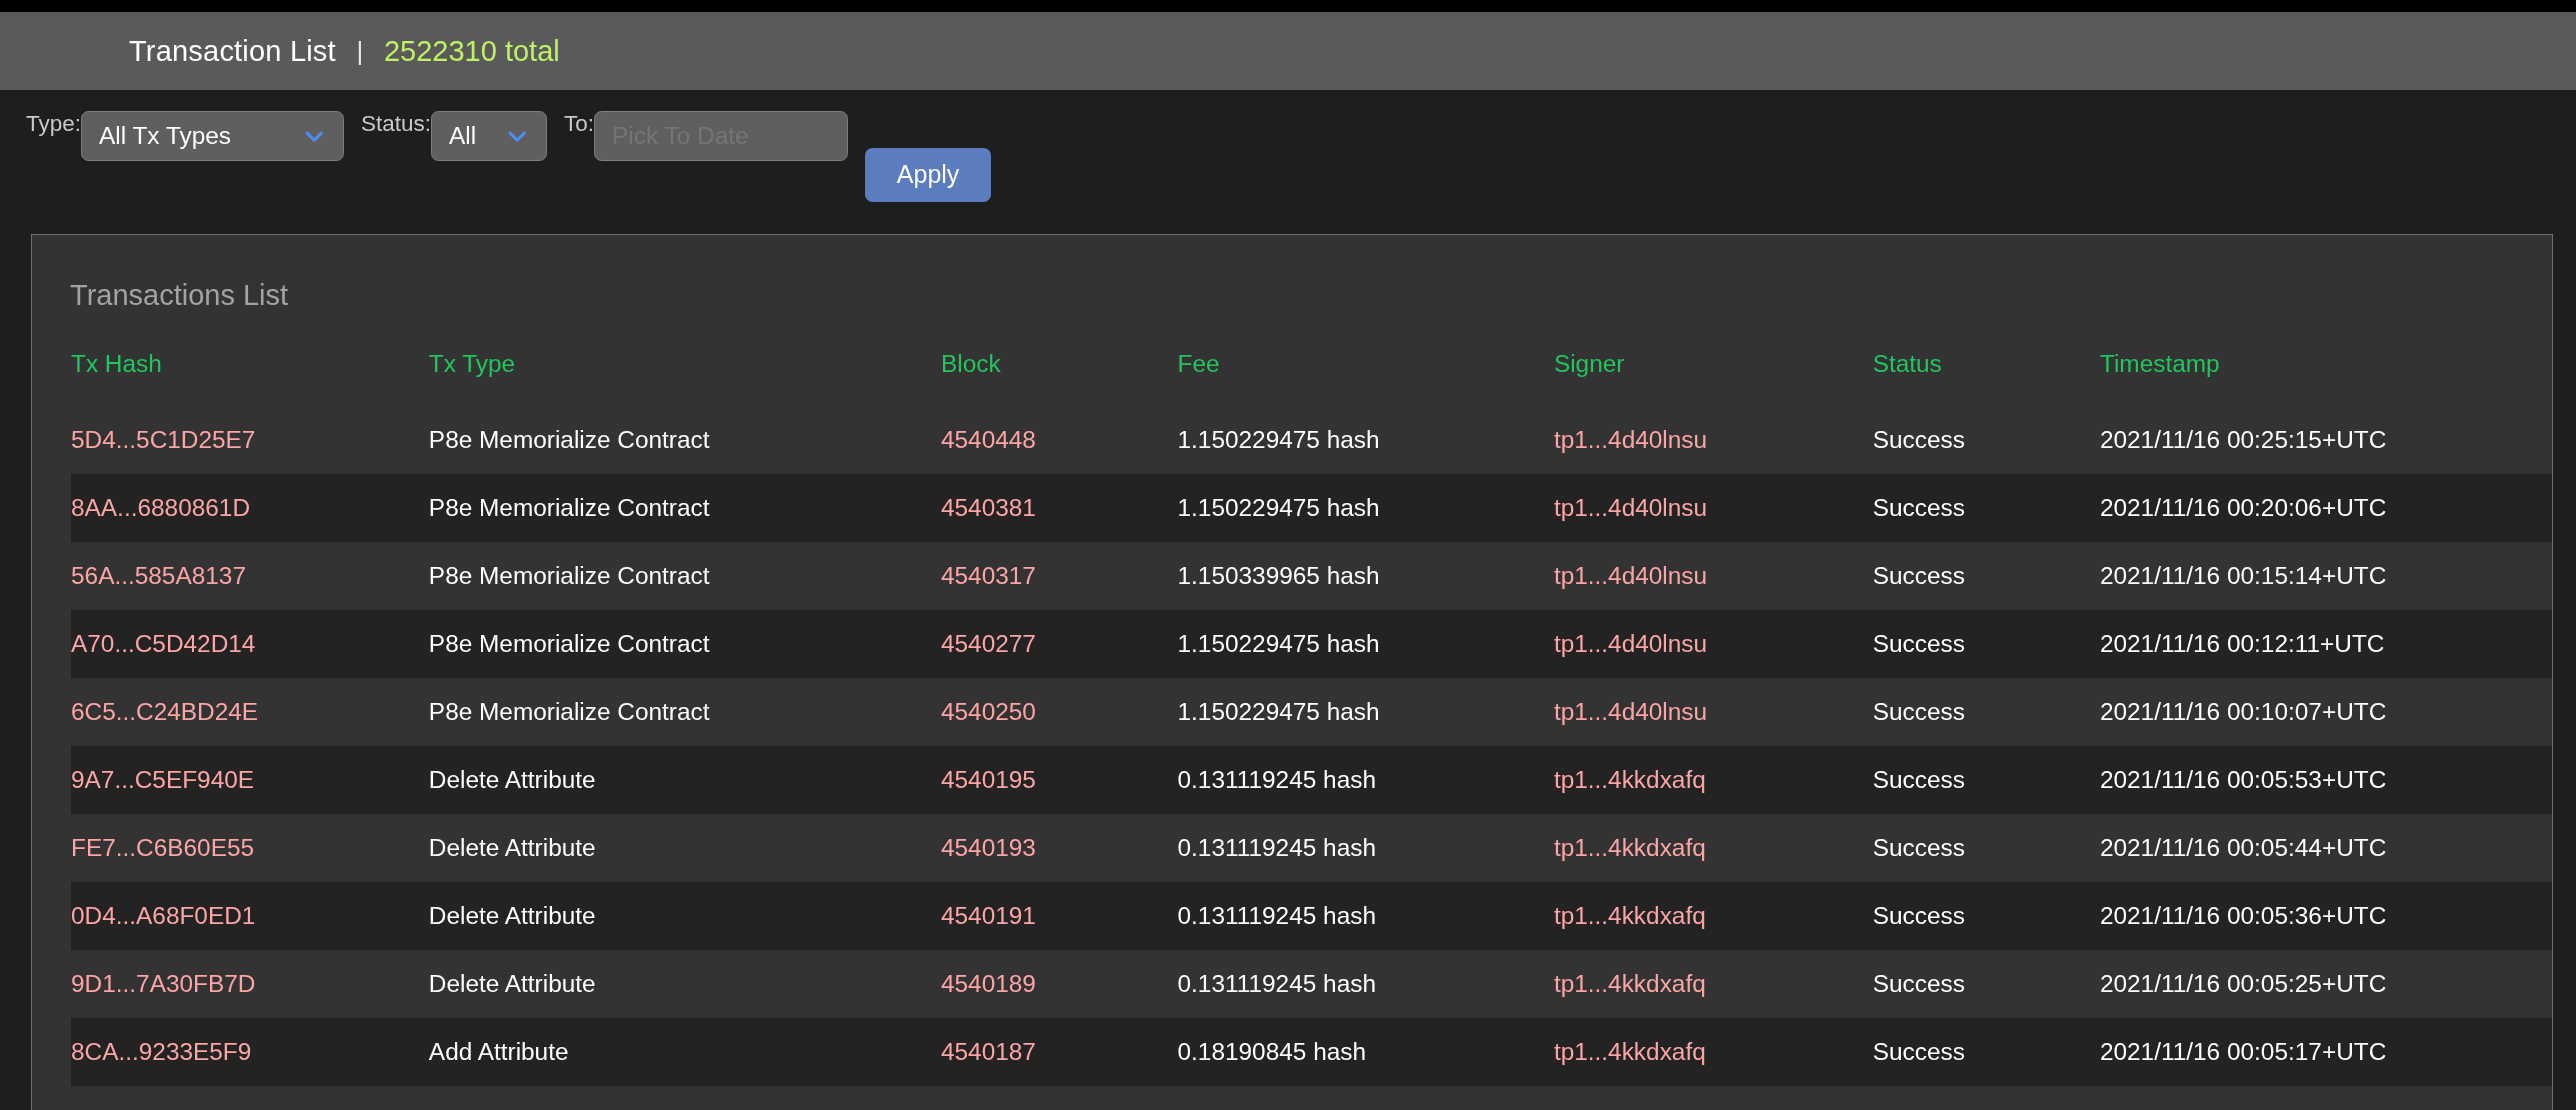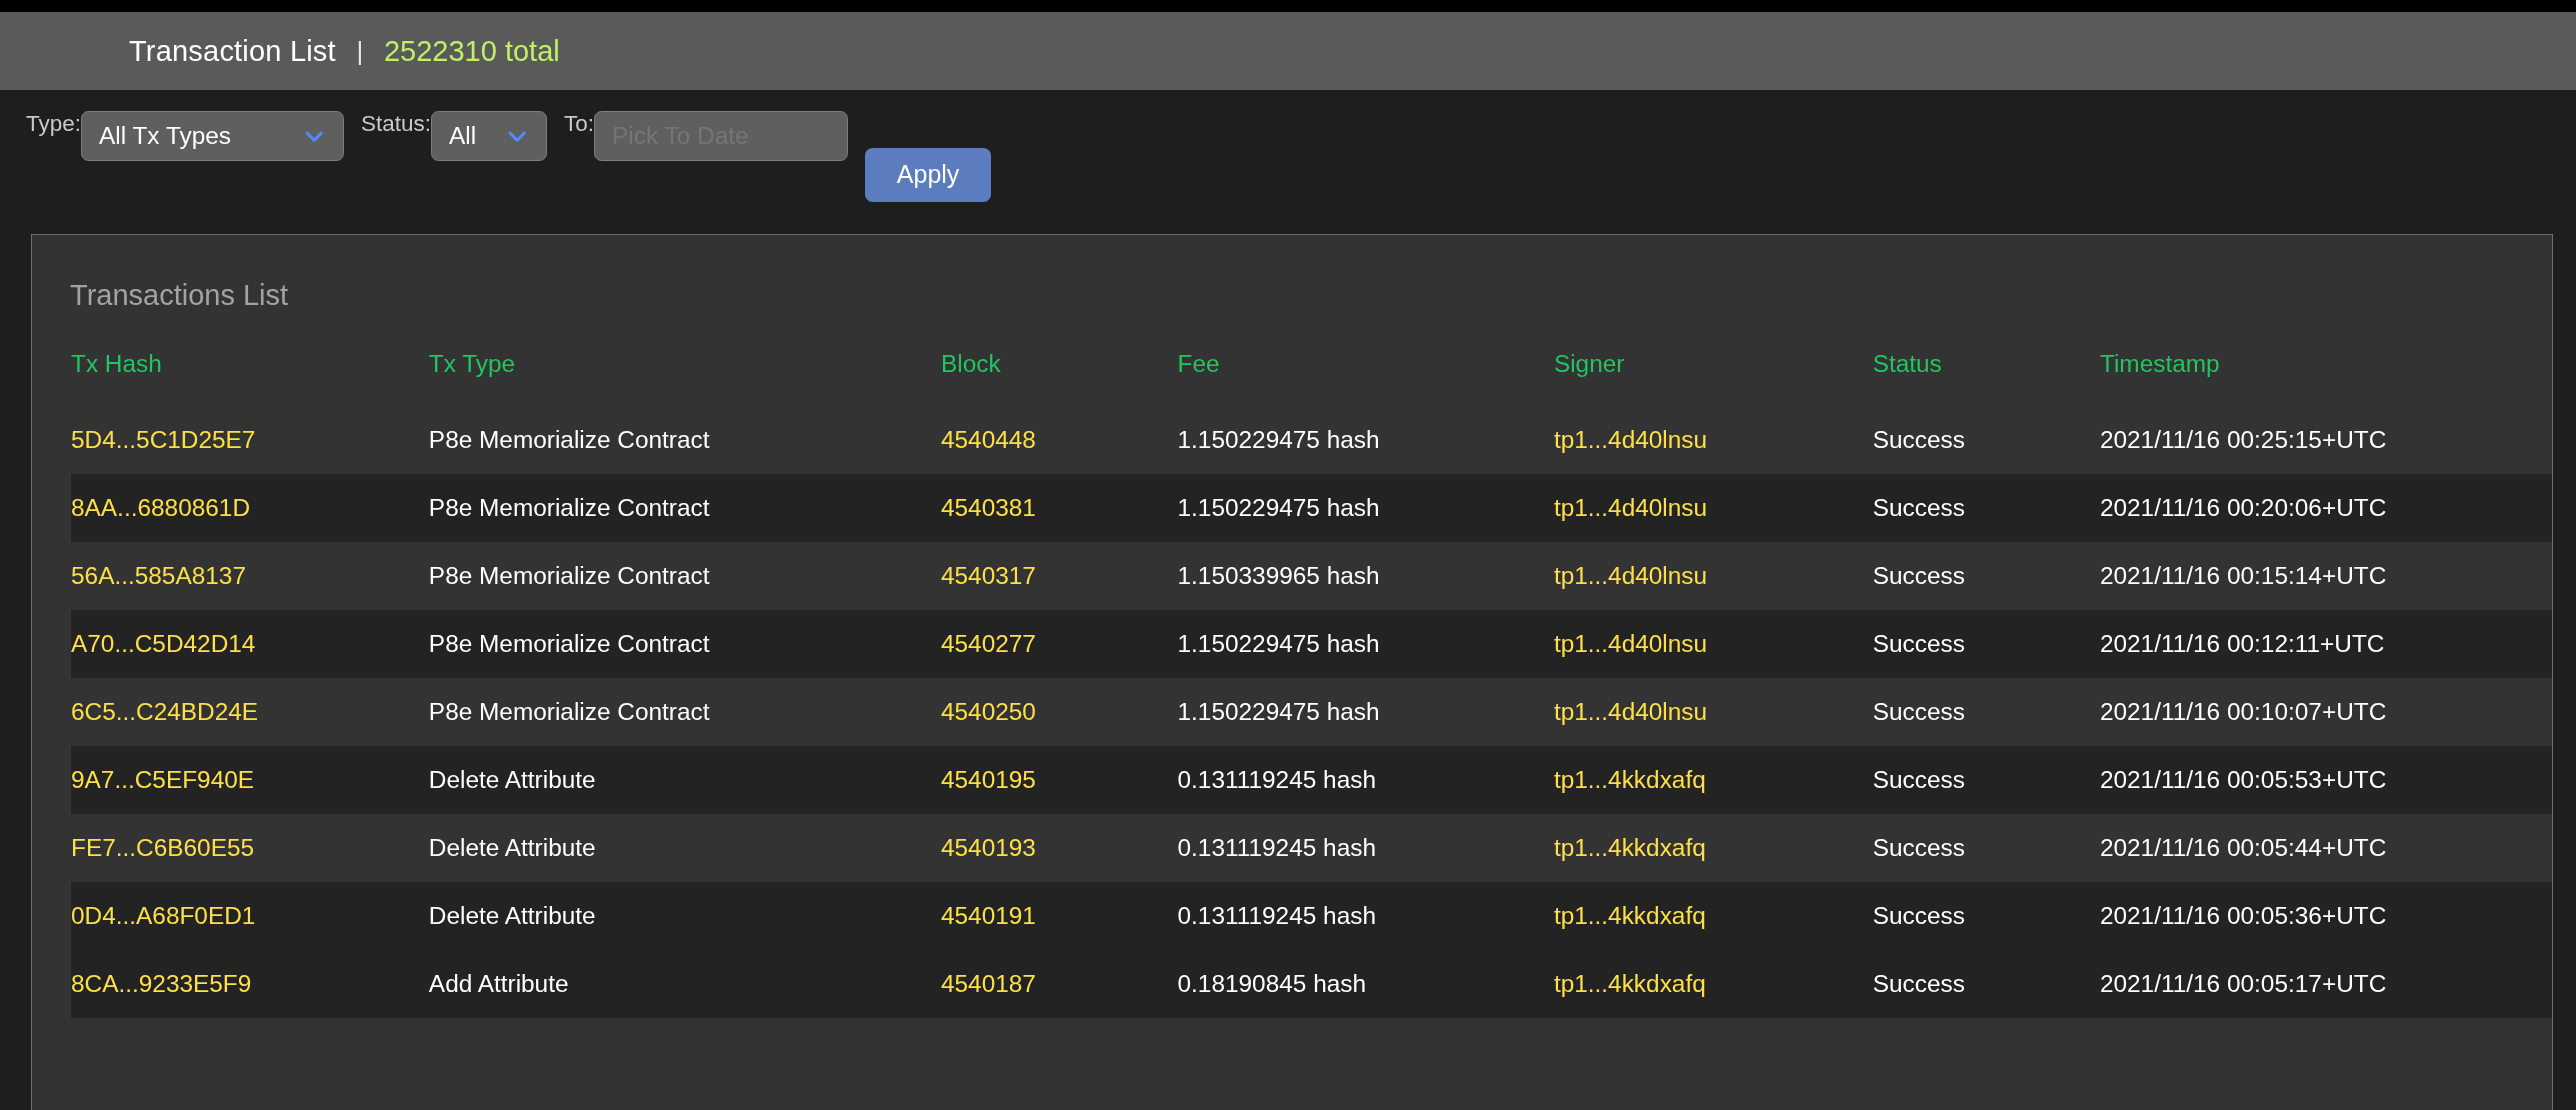--- a/index.html
+++ b/index.html
@@ -143,21 +143,21 @@
 
   .col-hash  { width: 348px; }
   .col-type  { width: 498px; }
   .col-block { width: 230px; }
   .col-fee   { width: 366px; }
   .col-signer{ width: 310px; }
   .col-status{ width: 221px; }
   .col-time  { width: 442px; }
 
   a.link {
-    color: #fde047;
+    color: #fca5a5;
     text-decoration: none;
     cursor: pointer;
   }
 </style>
 </head>
 <body>
 
 <div class="top-strip"></div>
 
 <div class="header-bar">
@@ -291,20 +291,29 @@
         </tr>
         <tr class="row-even">
           <td><a class="link" href="#">0D4...A68F0ED1</a></td>
           <td>Delete Attribute</td>
           <td><a class="link" href="#">4540191</a></td>
           <td>0.131119245 hash</td>
           <td><a class="link" href="#">tp1...4kkdxafq</a></td>
           <td>Success</td>
           <td>2021/11/16 00:05:36+UTC</td>
         </tr>
+        <tr class="row-odd">
+          <td><a class="link" href="#">9D1...7A30FB7D</a></td>
+          <td>Delete Attribute</td>
+          <td><a class="link" href="#">4540189</a></td>
+          <td>0.131119245 hash</td>
+          <td><a class="link" href="#">tp1...4kkdxafq</a></td>
+          <td>Success</td>
+          <td>2021/11/16 00:05:25+UTC</td>
+        </tr>
         <tr class="row-even">
           <td><a class="link" href="#">8CA...9233E5F9</a></td>
           <td>Add Attribute</td>
           <td><a class="link" href="#">4540187</a></td>
           <td>0.18190845 hash</td>
           <td><a class="link" href="#">tp1...4kkdxafq</a></td>
           <td>Success</td>
           <td>2021/11/16 00:05:17+UTC</td>
         </tr>
       </tbody>

